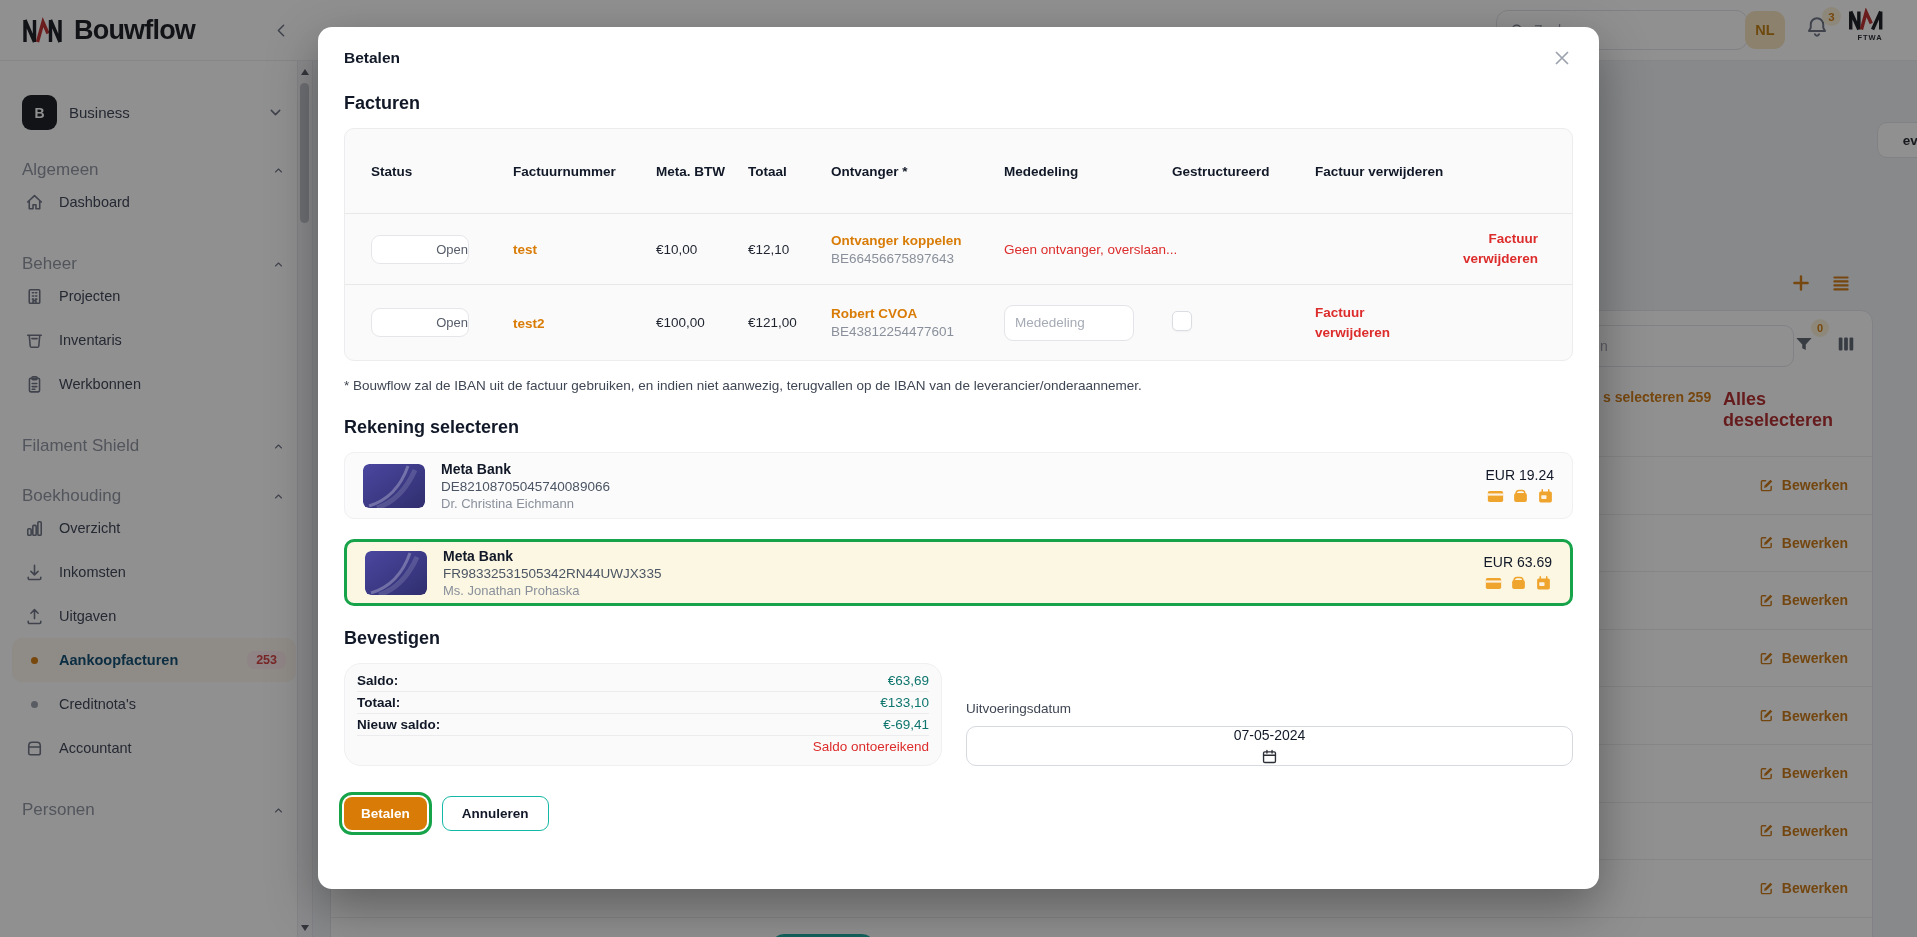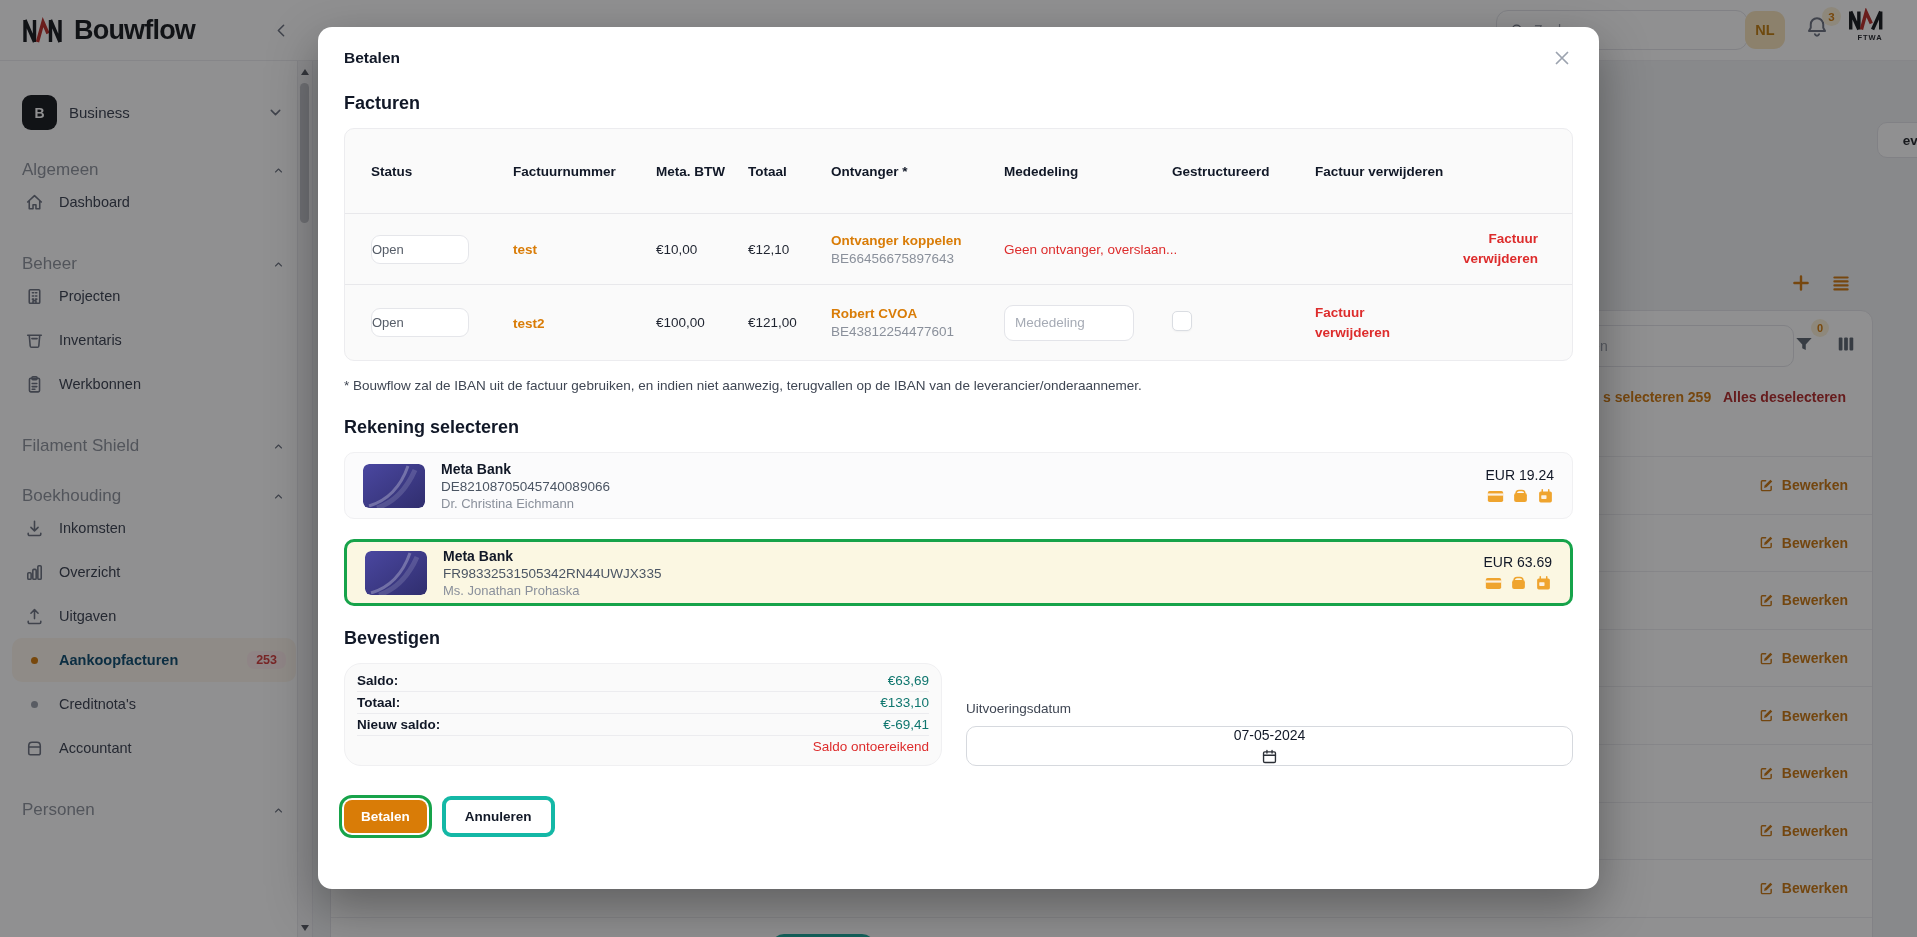--- a/index.html
+++ b/index.html
@@ -49,21 +49,21 @@
   .main-area{position:absolute;left:312px;top:60px;right:0;bottom:0;}
   .ghost-btn{position:absolute;left:1565px;top:62px;width:90px;height:36px;background:#fff;border:1px solid #e3e4e9;border-radius:10px;font-size:13.5px;font-weight:600;color:#23262b;display:flex;align-items:center;justify-content:center;}
   .tool-ic{position:absolute;width:22px;height:22px;}
   .main-card{position:absolute;left:18px;top:250px;width:1541px;height:760px;background:#fff;border:1px solid #e5e6ea;border-radius:12px;}
   .card-search{position:absolute;left:1215px;top:14px;width:232px;height:40px;border:1px solid #e3e4e9;border-radius:10px;font-size:14px;color:#9aa0aa;display:flex;align-items:center;padding-left:14px;background:#fff;}
   .filter-wrap{position:absolute;left:1462px;top:22px;}
   .filter-badge{position:absolute;left:1480px;top:8px;min-width:18px;height:18px;border-radius:50%;background:#fbf0d7;color:#d27a0b;font-size:11px;font-weight:700;display:flex;align-items:center;justify-content:center;}
   .cols-ic{position:absolute;left:1504px;top:22px;}
   .select-row{position:absolute;left:0;right:0;top:62px;height:83px;}
   .sel-all{position:absolute;left:1272px;top:16px;font-size:14px;font-weight:700;color:#cf7910;cursor:pointer;}
-  .desel-all{position:absolute;left:1392px;top:16px;font-size:14px;font-weight:700;color:#b22a2a;cursor:pointer;}
+  .desel-all{position:absolute;left:1392px;top:16px;font-size:18px;font-weight:700;color:#b22a2a;cursor:pointer;}
   .bg-rows{position:absolute;left:0;right:0;top:145px;}
   .bg-row{position:relative;height:56.6px;border-top:1px solid #ececf0;display:flex;align-items:center;justify-content:flex-end;padding-right:24px;}
   .edit-link{display:flex;align-items:center;gap:7px;color:#c9760f;font-size:14px;font-weight:700;cursor:pointer;}
   .edit-link svg{width:17px;height:17px;stroke:#c9760f;fill:none;stroke-width:1.7;stroke-linecap:round;stroke-linejoin:round;}
   .frag-number{position:absolute;left:122px;top:18px;font-size:13.5px;color:#4b5563;}
   .frag-pill{position:absolute;left:440px;top:16px;width:104px;height:26px;border-radius:13px;background:#18a99b;}
   .frag-date{position:absolute;left:599px;top:18px;font-size:13.5px;color:#6b7280;}
 
   
   .overlay{position:absolute;inset:0;background:rgba(12,13,16,0.46);z-index:40;}
@@ -75,21 +75,21 @@
   .sec-title{font-size:18px;font-weight:600;color:#111827;}
   .sec-inv{margin-top:24px;}
   .inv-table{margin-top:14px;border:1px solid #ececef;border-radius:10px;background:#fafafa;overflow:hidden;}
   .t-grid{display:grid;grid-template-columns:168px 143px 92px 83px 173px 168px 143px 1fr;align-items:center;}
   .t-head{min-height:84px;}
   .t-head .t-cell{font-size:13.5px;font-weight:700;color:#111827;}
   .t-cell{padding-right:10px;}
   .t-cell.first{padding-left:26px;}
   .t-row1{min-height:70px;border-top:1px solid #e8e8eb;}
   .t-row2{min-height:75px;border-top:1px solid #e8e8eb;}
-  .pill-open{display:inline-block;width:96px;text-align:left;padding:6px 0;border:1px solid #e5e6ea;border-radius:9px;background:#fff;font-size:13px;color:#565d68;}
+  .pill-open{display:inline-block;width:96px;text-align:right;padding:6px 0;border:1px solid #e5e6ea;border-radius:9px;background:#fff;font-size:13px;color:#565d68;}
   .lnk-orange{color:#d97c07;font-weight:700;font-size:13.5px;cursor:pointer;}
   .num{font-size:13.5px;color:#1f2430;}
   .iban{font-size:13.5px;color:#8a909b;margin-top:3px;}
   .red-txt{color:#dd2c2c;font-size:13.5px;white-space:nowrap;}
   .del-link{color:#dd2c2c;font-size:13.5px;font-weight:600;line-height:1.45;cursor:pointer;}
   .del-r1{text-align:right;padding-right:34px;}
   .del-r2{text-align:left;width:120px;}
   .msg-input{width:108px;height:34px;border:1px solid #e3e4e9;border-radius:9px;font-size:13.5px;color:#1f2430;padding:0 10px;font-family:"Liberation Sans",sans-serif;}
   .msg-input::placeholder{color:#a6abb5;}
   .chk{display:inline-block;width:18px;height:18px;border:1.5px solid #dadde2;border-radius:5px;background:#fff;box-shadow:0 1px 2px rgba(0,0,0,0.04);}
@@ -110,21 +110,21 @@
   .sum-card{width:598px;background:#fafafa;border:1px solid #f0f0f2;border-radius:17px;padding:6px 12px;box-sizing:border-box;}
   .sum-line{display:flex;justify-content:space-between;padding:3px 0;border-bottom:1px solid #ececef;font-size:13.5px;}
   .sum-line .lab{font-weight:700;color:#111827;}
   .sum-line .val{color:#0f766e;margin-left:18px;}
   .sum-line.warn{border-bottom:none;justify-content:flex-end;color:#dd2c2c;}
   .right-block{flex:1;margin-left:24px;}
   .date-label{margin-top:38px;font-size:13.5px;color:#3f4653;}
   .date-input{margin-top:10px;height:38px;border:1px solid #d6d9de;border-radius:10px;display:flex;align-items:center;padding:0 14px;font-size:14px;color:#111827;justify-content:space-between;cursor:pointer;flex-direction:column;}
   .btn-row{margin-top:30px;display:flex;align-items:center;gap:15px;}
   .btn-pay{background:#d97c07;color:#fff;font-weight:700;font-size:13.5px;border:none;border-radius:8px;padding:9px 17px;outline:3px solid #17a34a;outline-offset:2px;cursor:pointer;font-family:"Liberation Sans",sans-serif;}
-  .btn-cancel{background:#fff;color:#111827;font-weight:600;font-size:13.5px;border:4px solid #14b8a6;border-radius:9px;padding:9px 19px;cursor:pointer;font-family:"Liberation Sans",sans-serif;}
+  .btn-cancel{background:#fff;color:#111827;font-weight:600;font-size:13.5px;border:1px solid #14b8a6;border-radius:9px;padding:9px 19px;cursor:pointer;font-family:"Liberation Sans",sans-serif;}
 </style>
 </head>
 <body>
 
 <div class="stage">
 
   <aside class="sidebar">
     <div class="logo-row">
       <svg width="44" height="29" viewBox="0 0 44 29">
         <path d="M3 26V4M3 4l9.5 22M12.5 26V4" stroke="#15181d" stroke-width="3.4" fill="none"></path>
@@ -206,34 +206,34 @@
 
       <div class="section-label">
         <span>Boekhouding</span>
         <svg class="ic" style="width:15px;height:15px" viewBox="0 0 20 20">
             <path d="M6 12l4-4 4 4"></path>
           </svg>
       </div>
       <div class="nav-item">
         <span class="nicon">
             <svg class="ic" viewBox="0 0 20 20">
-              <path d="M10 3.2v8.6M6.6 8.9l3.4 3.4 3.4-3.4M4 14.5v1a1.2 1.2 0 0 0 1.2 1.2h9.6A1.2 1.2 0 0 0 16 15.5v-1"></path>
-            </svg>
-          </span>
-        <span class="nlabel">Inkomsten</span>
-      </div>
-      <div class="nav-item">
-        <span class="nicon">
-            <svg class="ic" viewBox="0 0 20 20">
               <rect x="3.6" y="10.2" width="3.2" height="6.2" rx="1"></rect>
               <rect x="8.4" y="7" width="3.2" height="9.4" rx="1"></rect>
               <rect x="13.2" y="3.6" width="3.2" height="12.8" rx="1"></rect>
             </svg>
           </span>
         <span class="nlabel">Overzicht</span>
+      </div>
+      <div class="nav-item">
+        <span class="nicon">
+            <svg class="ic" viewBox="0 0 20 20">
+              <path d="M10 3.2v8.6M6.6 8.9l3.4 3.4 3.4-3.4M4 14.5v1a1.2 1.2 0 0 0 1.2 1.2h9.6A1.2 1.2 0 0 0 16 15.5v-1"></path>
+            </svg>
+          </span>
+        <span class="nlabel">Inkomsten</span>
       </div>
       <div class="nav-item">
         <span class="nicon">
             <svg class="ic" viewBox="0 0 20 20">
               <path d="M10 12V3.6M6.6 6.9 10 3.5l3.4 3.4M4 14.5v1a1.2 1.2 0 0 0 1.2 1.2h9.6A1.2 1.2 0 0 0 16 15.5v-1"></path>
             </svg>
           </span>
         <span class="nlabel">Uitgaven</span>
       </div>
       <div class="nav-item active">

